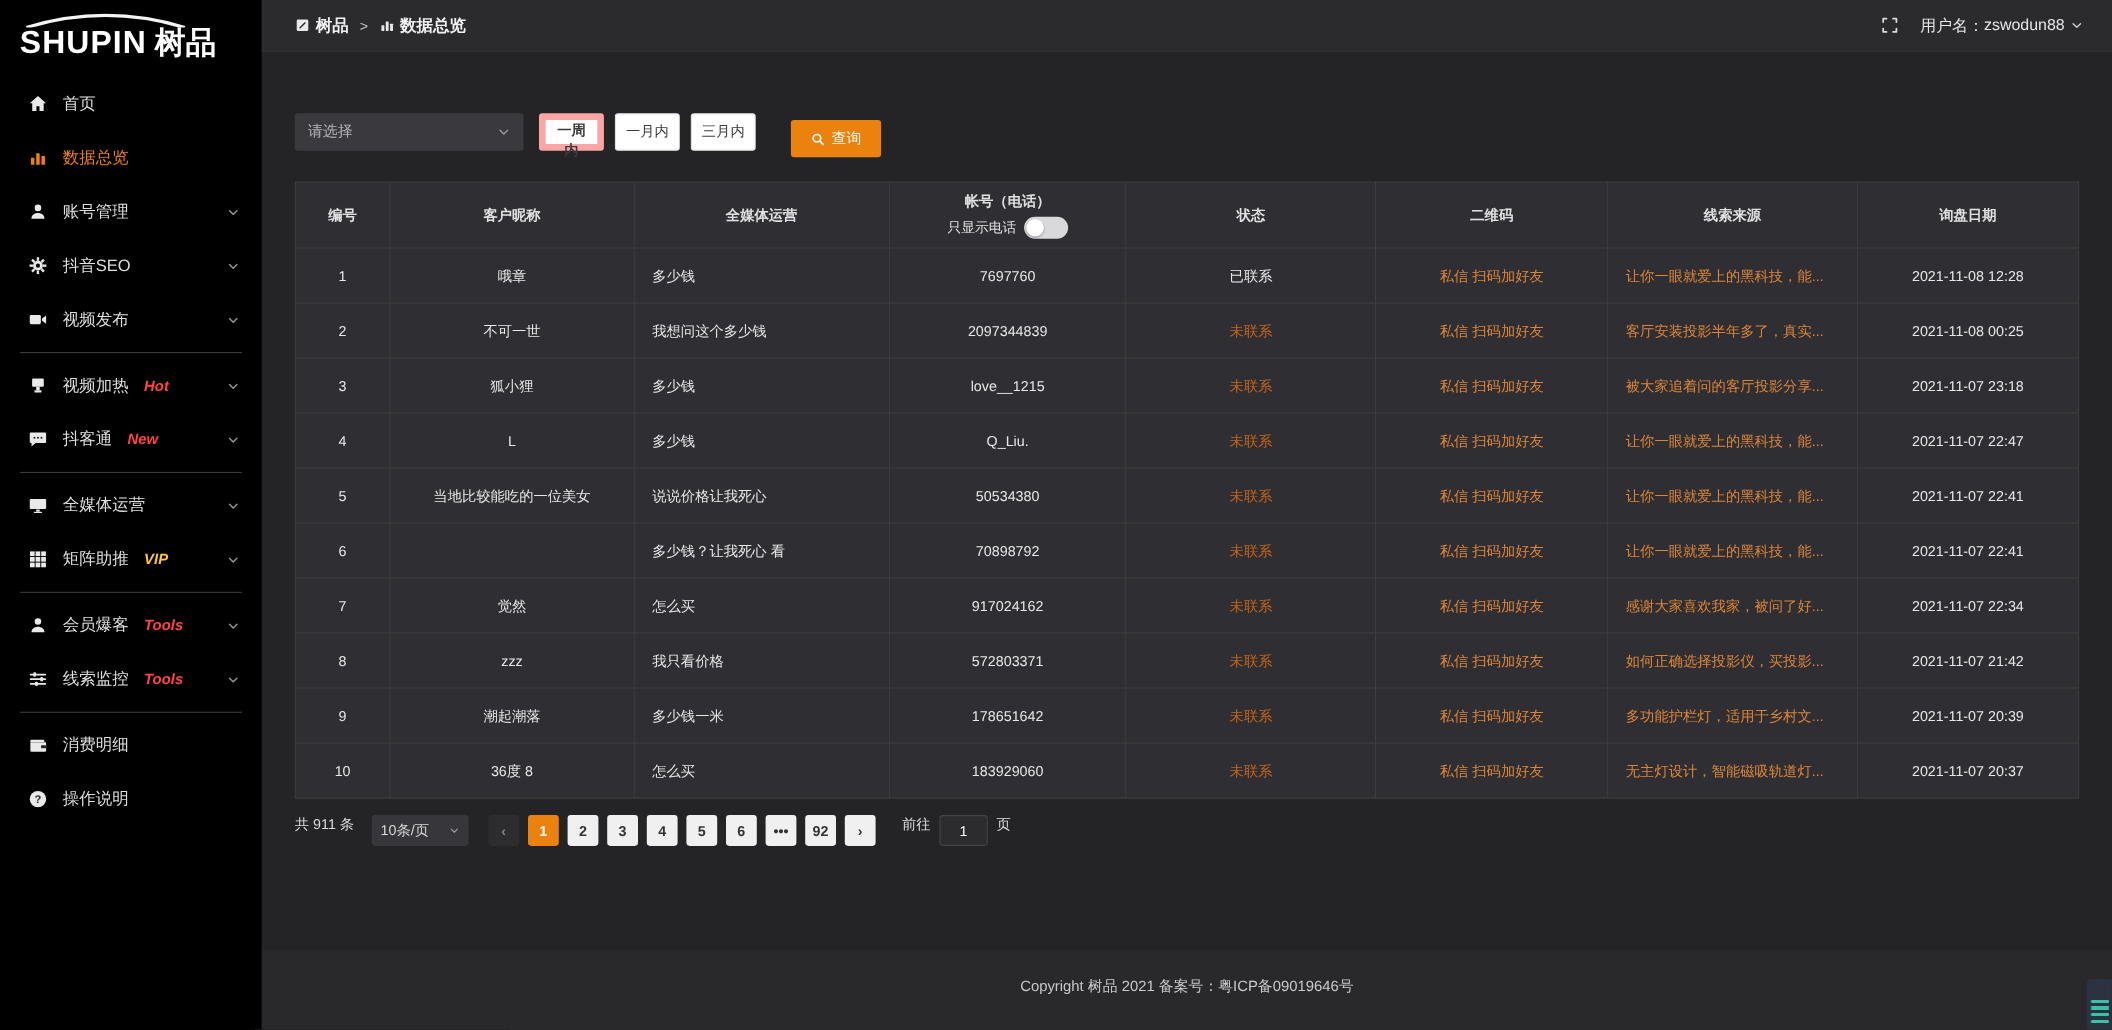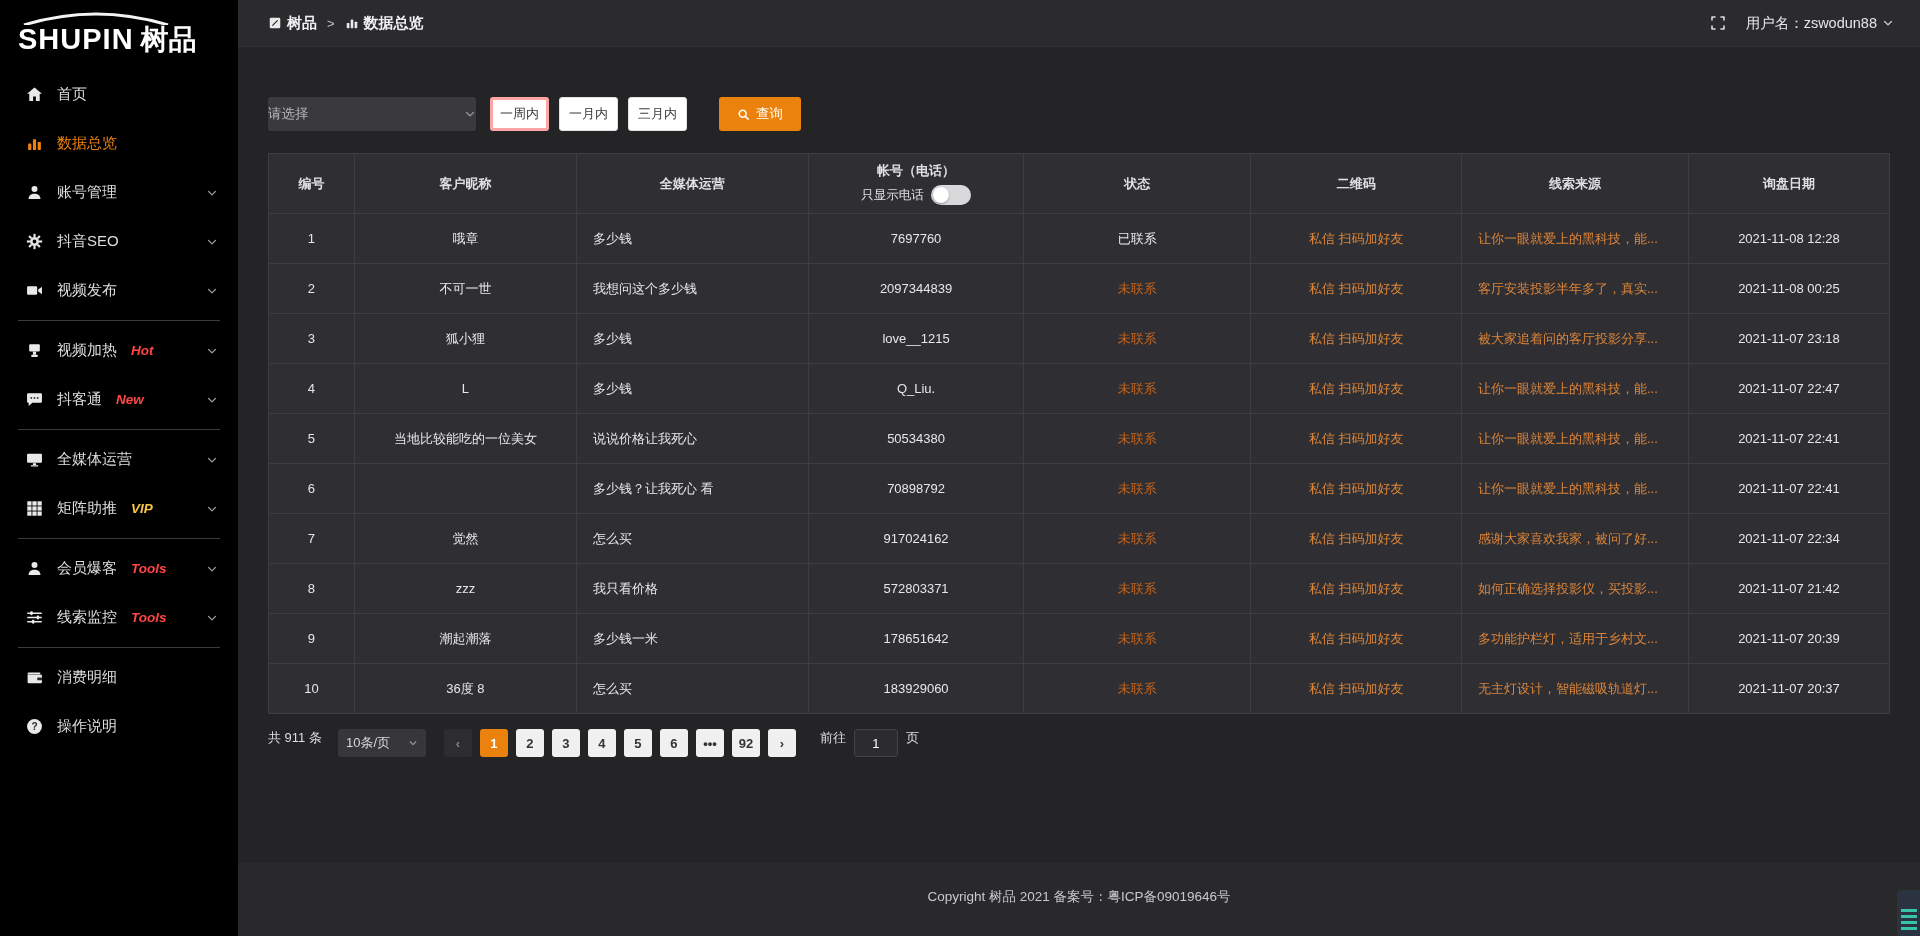--- a/index.html
+++ b/index.html
@@ -49,31 +49,31 @@
 
   
   .tabs{display:flex;gap:14px;}
   .tab{height:34px;padding:0 17px;background:#323236;border:none;color:#ececee;
     font-size:13.5px;cursor:pointer;font-family:inherit;}
   .tab.active{background:#ec820e;color:#fff;font-weight:600;}
 
   
   .filters{display:flex;align-items:center;margin-top:23px;}
   .select{width:208px;height:34px;background:#3a3a3e;border-radius:3px;display:flex;
-    align-items:center;justify-content:space-between;padding:0 0;cursor:pointer;}
+    align-items:center;justify-content:space-between;padding:0 12px;cursor:pointer;}
   .select-text{color:#b4b4b8;font-size:13.5px;}
   .select-caret{width:12px;height:12px;display:inline-flex;color:#9b9b9f;}
   .select-caret svg{width:100%;height:100%;}
   .ranges{display:flex;gap:10px;margin-left:14px;}
   .range-btn{width:59px;height:34px;background:#fff;border:1px solid #e2e2e2;border-radius:3px;
     color:#3a3a3a;font-size:13px;cursor:pointer;font-family:inherit;}
-  .range-btn.sel{border:3px solid #fca5a5;}
+  .range-btn.sel{border:6px solid #fca5a5;font-weight:bold;}
   .query-btn{margin-left:32px;height:34px;padding:0 18px;background:#ec820e;border:none;
     border-radius:3px;color:#fff;font-size:13.5px;display:flex;align-items:center;gap:6px;
-    cursor:pointer;font-family:inherit;}
+    cursor:pointer;font-family:inherit;margin-top:12px;}
   .q-icon{width:13px;height:13px;display:inline-flex;}
   .q-icon svg{width:100%;height:100%;}
 
   
   .data-table{width:100%;border-collapse:collapse;margin-top:22px;table-layout:fixed;}
   .data-table th,.data-table td{border:1px solid #3e3e41;background:#2f2f33;font-size:13px;}
   .data-table th{height:60px;color:#e0e0e2;font-weight:600;padding:0 6px;}
   .data-table td{height:50px;color:#e7e7e9;padding:0 6px;}
   .data-table th:nth-child(1){width:5.3%;}
   .data-table th:nth-child(2){width:13.7%;}

